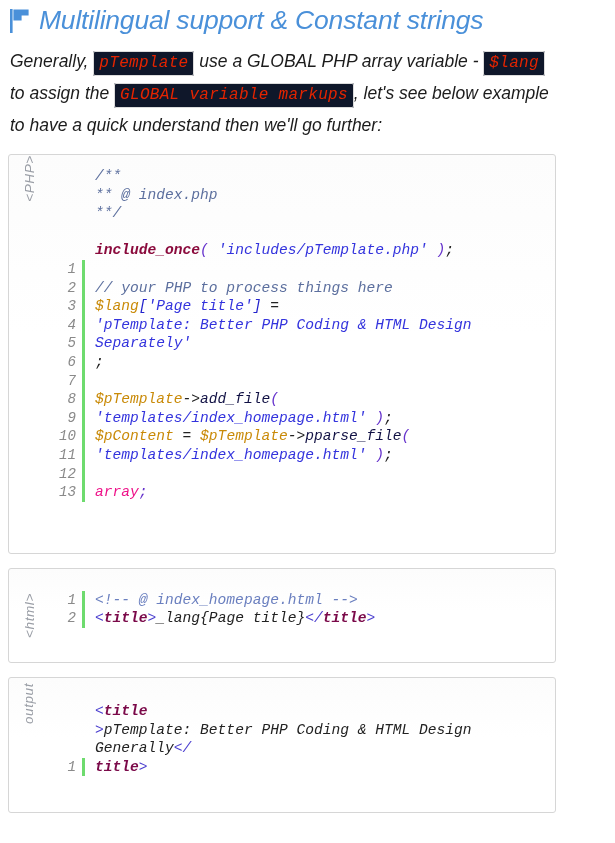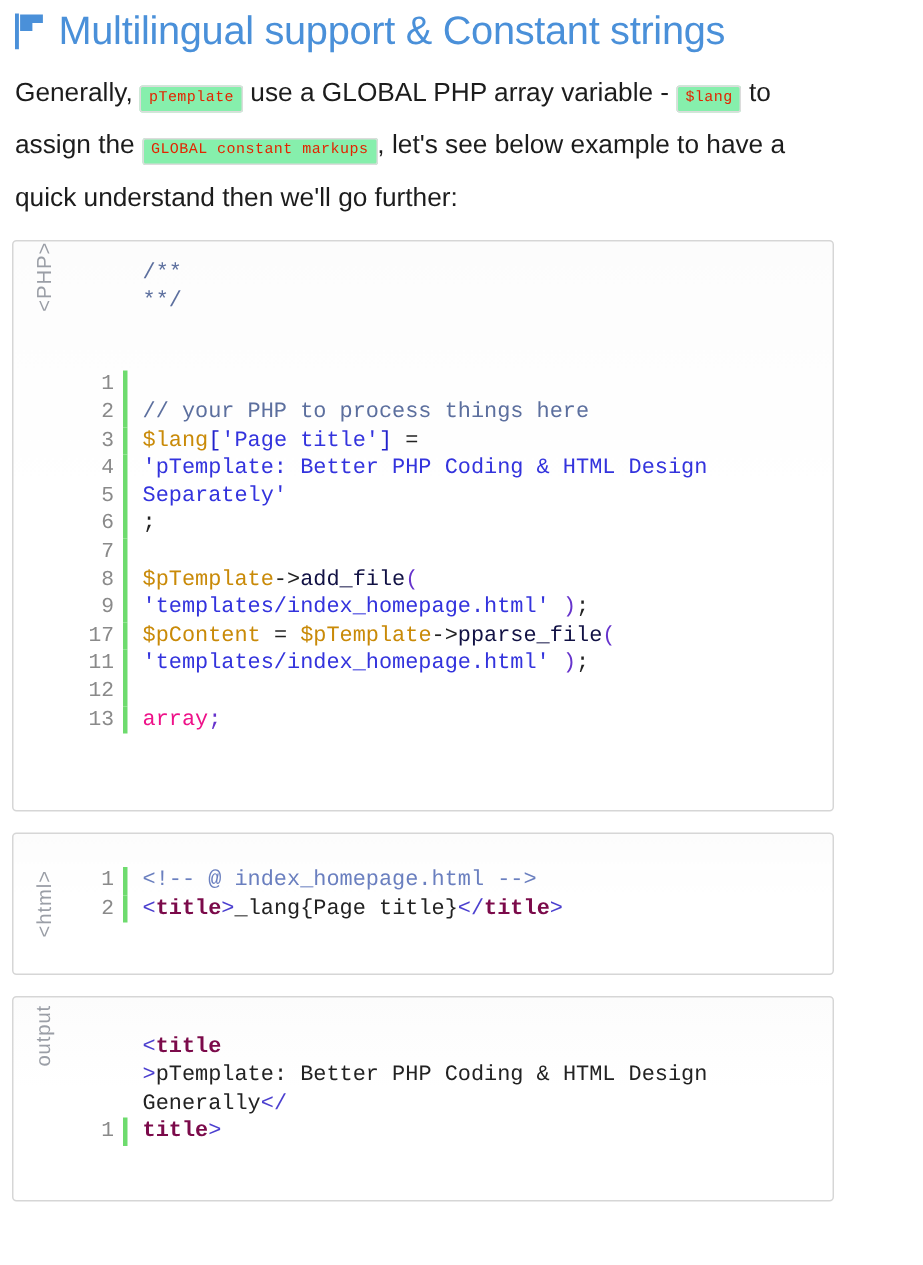--- a/index.html
+++ b/index.html
@@ -8,21 +8,21 @@
     background: #ffffff;
     width: 615px;
   }
   body {
     font-family: "Liberation Sans", sans-serif;
     color: #1a1a1a;
     width: 615px;
     min-height: 843px;
     overflow: hidden;
   }
-  .page { width: 564px; padding: 0 8px; }
+  .page { width: 564px; padding: 0 8px; font-style: italic; }
 
   
   .page-heading {
     display: flex;
     align-items: center;
     gap: 9px;
     margin: 4px 0 10px 0;
     padding-left: 2px;
   }
   .flag-icon { flex: 0 0 auto; display: block; margin-top: 1px; }
@@ -38,23 +38,23 @@
   
   .intro {
     font-size: 17.5px;
     line-height: 30px;
     color: #1c1c1c;
     margin: 0 0 14px 2px;
     max-width: 600px;
   }
   .code-badge {
     font-family: "Liberation Mono", "DejaVu Sans Mono", monospace;
-    font-size: 10px;
+    font-size: 16px;
     color: #e32400;
-    background: #86efac;
+    background: #0f172a;
     border: 1px solid #dcdcdc;
     border-radius: 2px;
     padding: 2px 5px 3px 5px;
     white-space: nowrap;
     letter-spacing: 0.3px;
   }
 
   
   .code-panel {
     position: relative;
@@ -141,42 +141,47 @@
 <div class="page">
 
   <div class="page-heading">
     <svg class="flag-icon" width="20" height="25" viewBox="0 0 20 25" aria-hidden="true">
       <rect x="0" y="1" width="2.6" height="24" fill="#4a90d9"></rect>
       <path d="M3.4 1.6 H18.6 V7.4 H11.6 V12.6 H3.4 Z" fill="#4a90d9"></path>
     </svg>
     <div class="heading-text">Multilingual support &amp; Constant strings</div>
   </div>
 
-  <p class="intro"><span>Generally, </span><span class="code-badge">pTemplate</span><span> use a GLOBAL PHP array variable - </span><span class="code-badge">$lang</span><span> to assign the </span><span class="code-badge">GLOBAL constant markups</span><span>, let's see below example to have a quick understand then we'll go further:</span></p>
+  <p class="intro"><span>Generally, </span><span class="code-badge">pTemplate</span><span> use a GLOBAL PHP array variable - </span><span class="code-badge">$lang</span><span> to assign the </span><span class="code-badge">GLOBAL variable markups</span><span>, let's see below example to have a quick understand then we'll go further:</span></p>
 
   <div class="code-panel">
     <div class="panel-tag">
       <span>&lt;PHP&gt;</span>
     </div>
     <div class="code-body">
 
       <div class="code-line">
           <span class="ln nogut"></span>
           <span class="code-text"><span class="t-com">/**</span></span>
         </div>
       <div class="code-line">
           <span class="ln nogut"></span>
+          <span class="code-text"><span class="t-com">** @ index.php</span></span>
+        </div>
+      <div class="code-line">
+          <span class="ln nogut"></span>
           <span class="code-text"><span class="t-com">**/</span></span>
         </div>
       <div class="code-line">
           <span class="ln nogut"></span>
           <span class="code-text spacer"></span>
         </div>
       <div class="code-line">
           <span class="ln nogut"></span>
+          <span class="code-text"><span class="t-kw">include_once</span><span class="t-punc">(</span> <span class="t-str">'includes/pTemplate.php'</span> <span class="t-punc">)</span><span class="t-plain">;</span></span>
         </div>
 
       <div class="code-line">
           <span class="ln gut">1</span>
           <span class="code-text spacer"></span>
         </div>
       <div class="code-line">
           <span class="ln gut">2</span>
           <span class="code-text"><span class="t-com">// your PHP to process things here</span></span>
         </div>
@@ -202,21 +207,21 @@
         </div>
       <div class="code-line">
           <span class="ln gut">8</span>
           <span class="code-text"><span class="t-var">$pTemplate</span><span class="t-plain">-&gt;</span><span class="t-fn">add_file</span><span class="t-punc">(</span></span>
         </div>
       <div class="code-line">
           <span class="ln gut">9</span>
           <span class="code-text"><span class="t-str">'templates/index_homepage.html'</span> <span class="t-punc">)</span><span class="t-plain">;</span></span>
         </div>
       <div class="code-line">
-          <span class="ln gut">17</span>
+          <span class="ln gut">10</span>
           <span class="code-text"><span class="t-var">$pContent</span><span class="t-plain"> = </span><span class="t-var">$pTemplate</span><span class="t-plain">-&gt;</span><span class="t-fn">pparse_file</span><span class="t-punc">(</span></span>
         </div>
       <div class="code-line">
           <span class="ln gut">11</span>
           <span class="code-text"><span class="t-str">'templates/index_homepage.html'</span> <span class="t-punc">)</span><span class="t-plain">;</span></span>
         </div>
       <div class="code-line">
           <span class="ln gut">12</span>
         </div>
       <div class="code-line">

